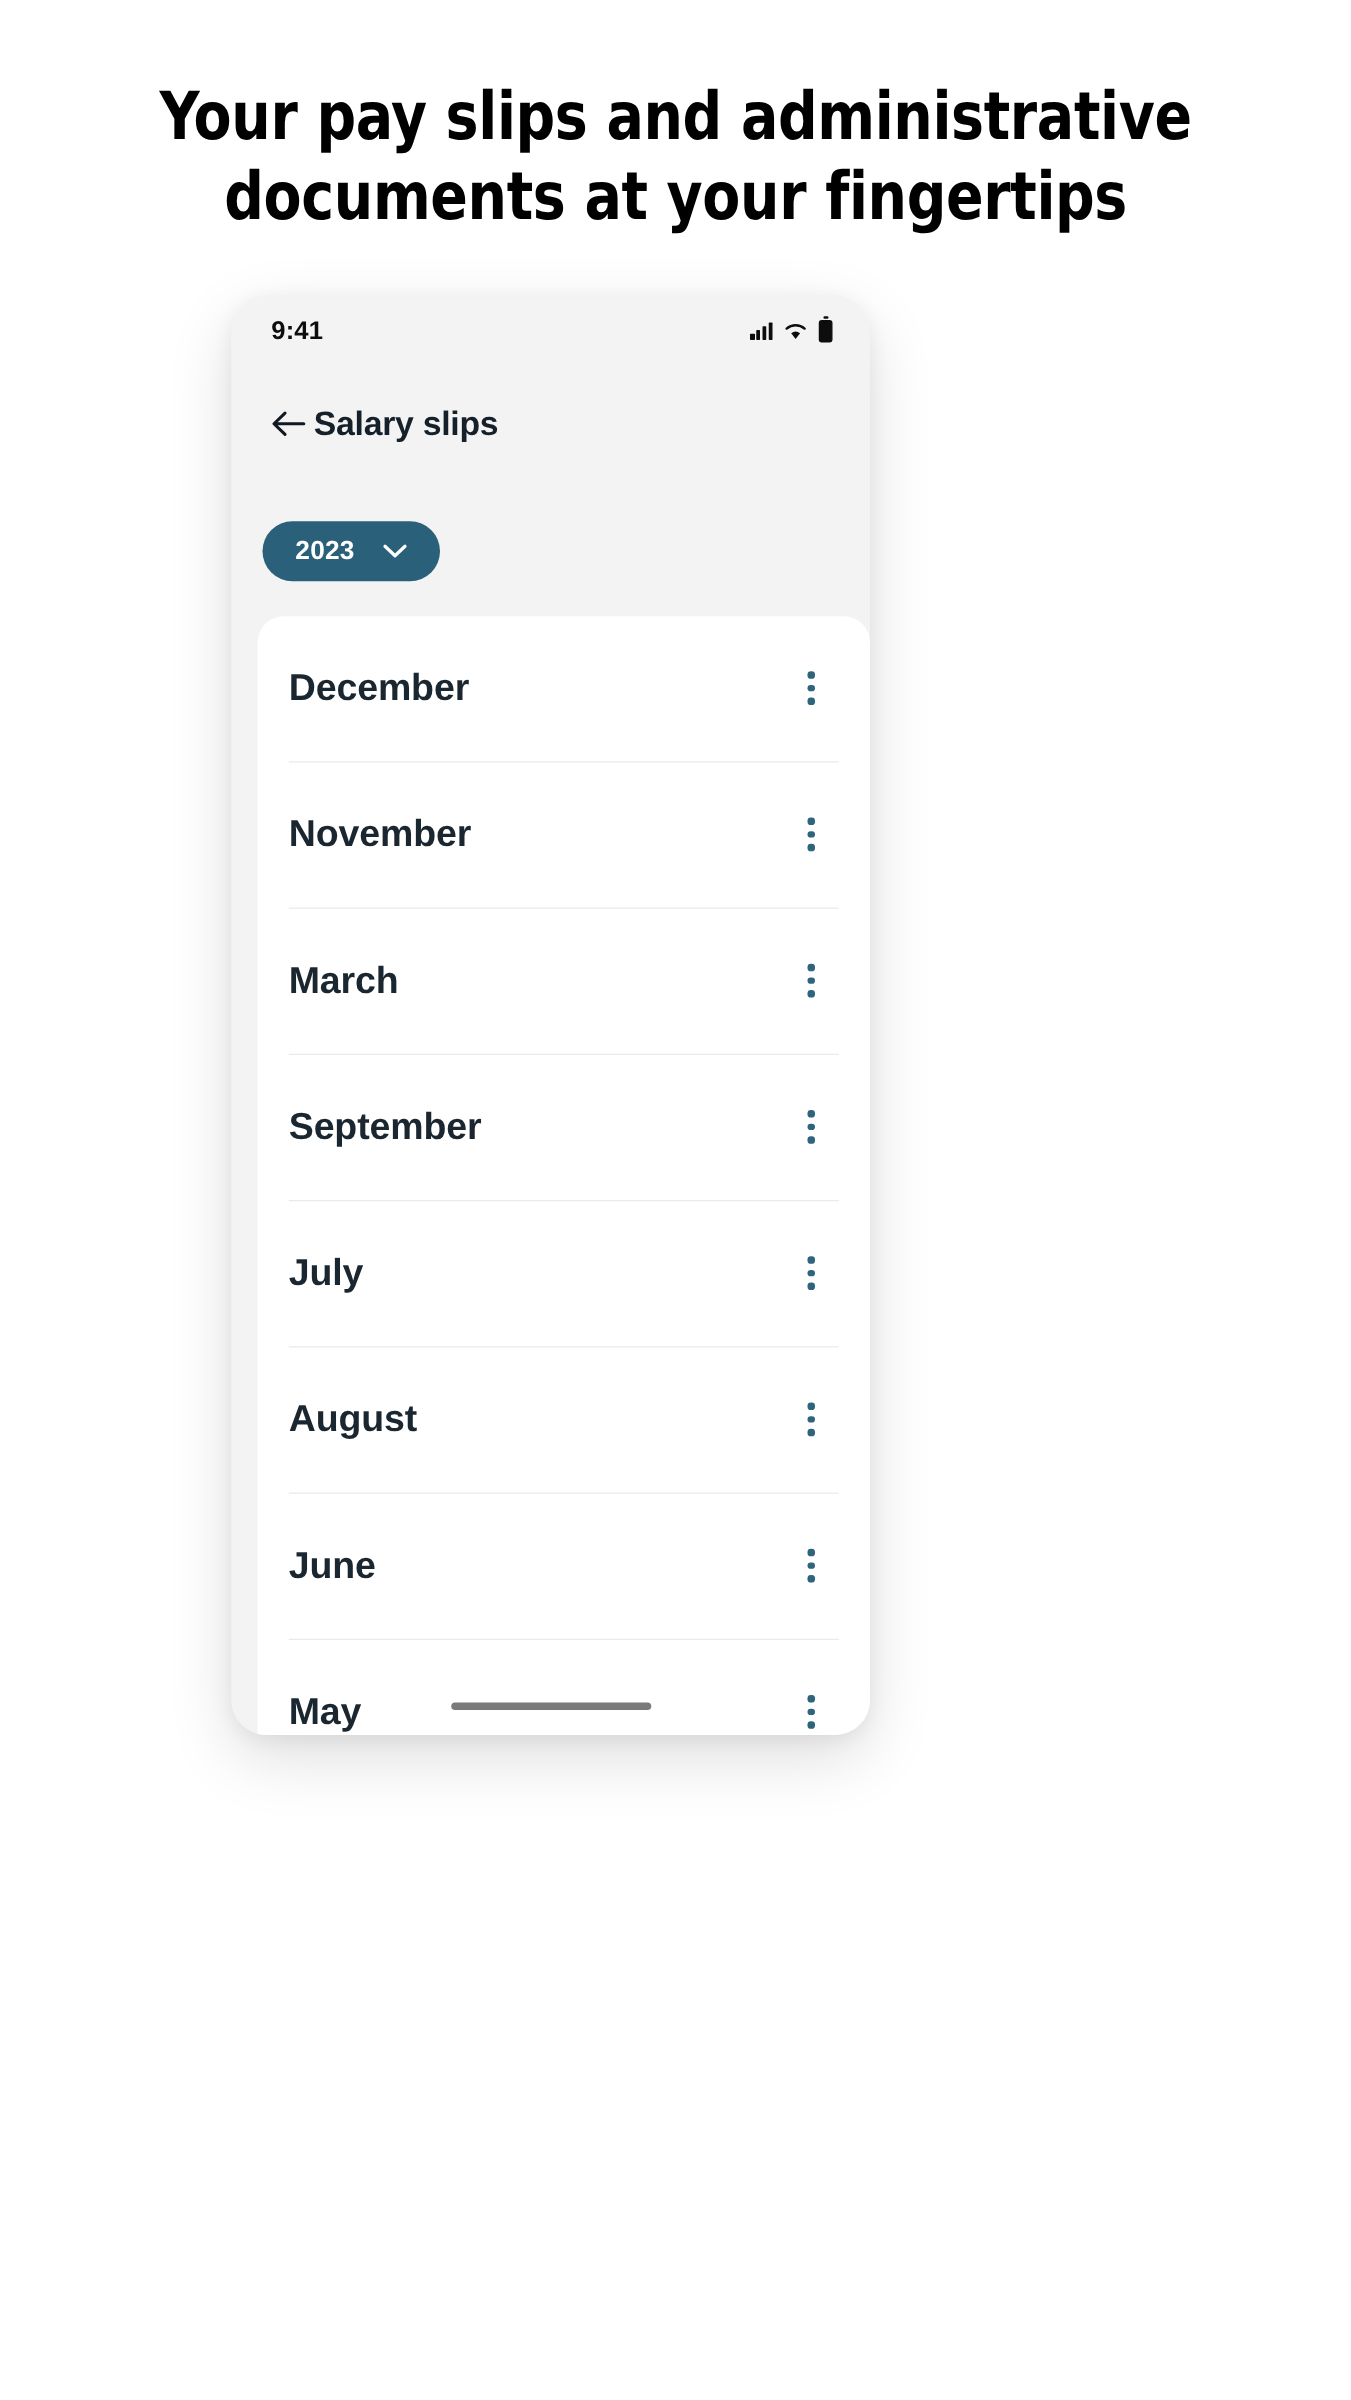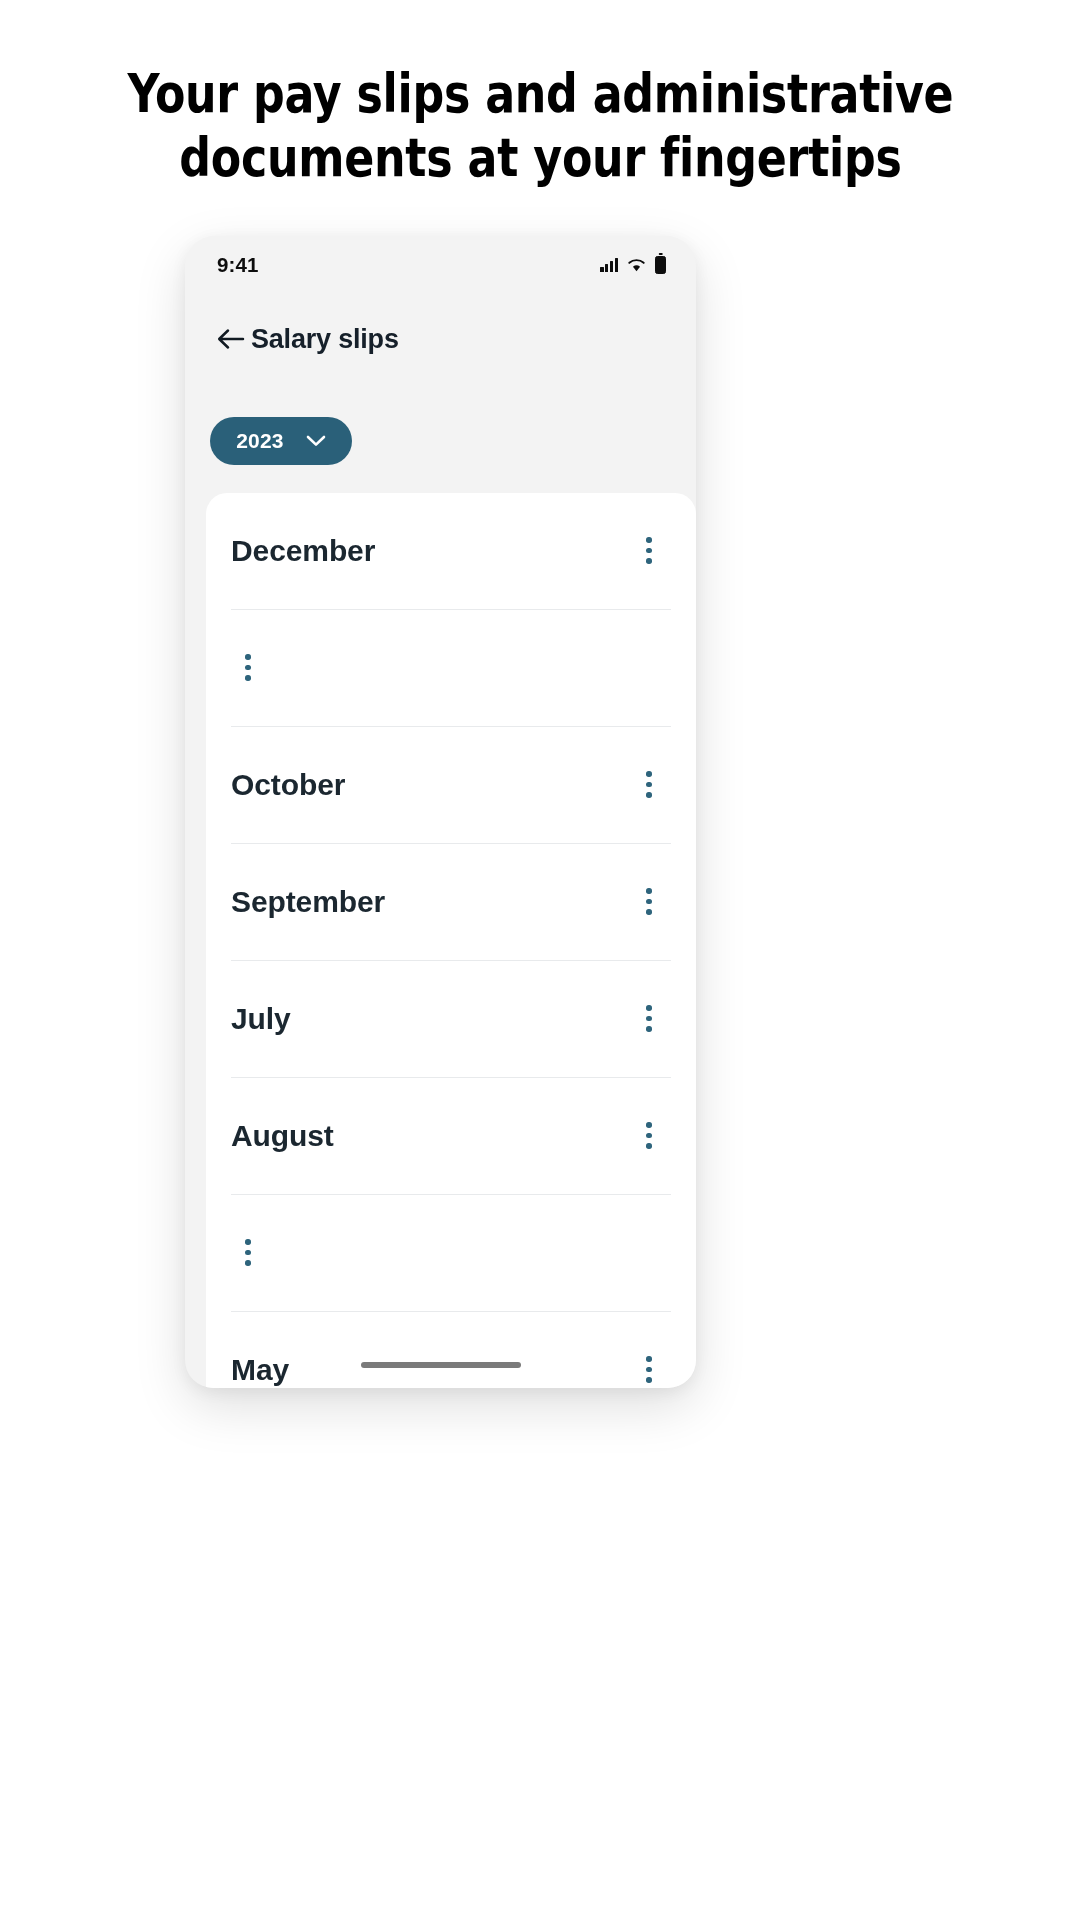--- a/index.html
+++ b/index.html
@@ -271,30 +271,31 @@
       <span class="month-label">December</span>
       <span class="kebab">
           <span></span>
           <span></span>
           <span></span>
         </span>
       <span class="row-divider"></span>
     </div>
 
     <div class="month-row">
-      <span class="kebab">
-          <span></span>
-          <span></span>
-          <span></span>
-        </span>
-      <span class="row-divider"></span>
-    </div>
-
-    <div class="month-row">
-      <span class="month-label">October</span>
+      <span class="month-label">November</span>
+      <span class="kebab">
+          <span></span>
+          <span></span>
+          <span></span>
+        </span>
+      <span class="row-divider"></span>
+    </div>
+
+    <div class="month-row">
+      <span class="month-label">March</span>
       <span class="kebab">
           <span></span>
           <span></span>
           <span></span>
         </span>
       <span class="row-divider"></span>
     </div>
 
     <div class="month-row">
       <span class="month-label">September</span>
@@ -320,20 +321,21 @@
       <span class="month-label">August</span>
       <span class="kebab">
           <span></span>
           <span></span>
           <span></span>
         </span>
       <span class="row-divider"></span>
     </div>
 
     <div class="month-row">
+      <span class="month-label">June</span>
       <span class="kebab">
           <span></span>
           <span></span>
           <span></span>
         </span>
       <span class="row-divider"></span>
     </div>
 
     <div class="month-row">
       <span class="month-label">May</span>

